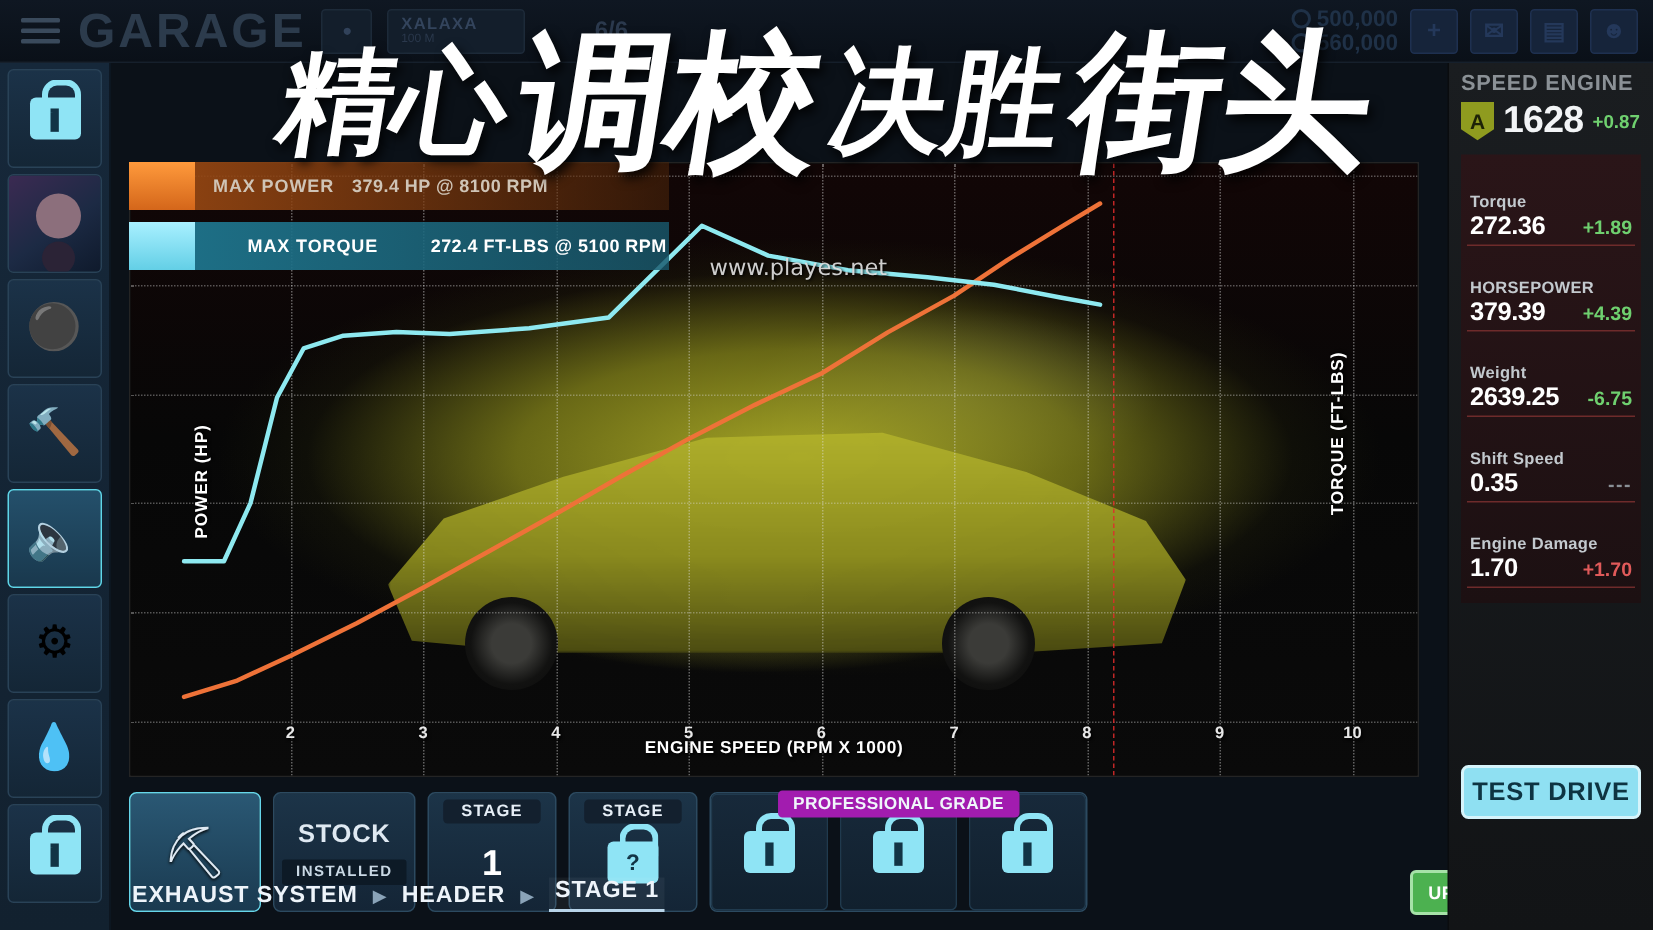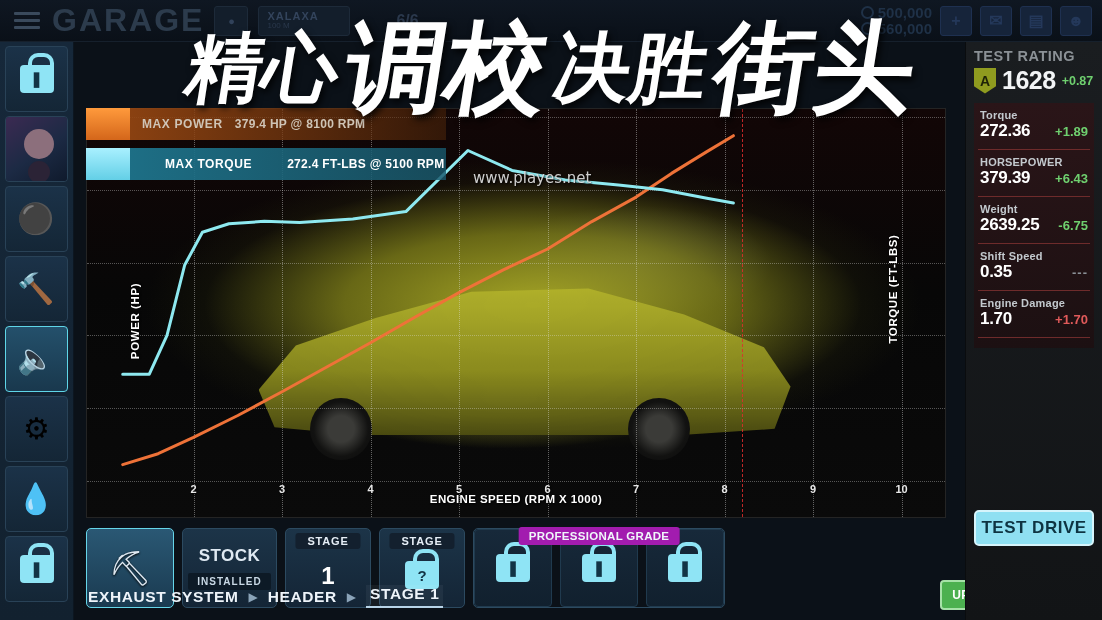--- a/index.html
+++ b/index.html
@@ -204,21 +204,21 @@
   .sr-row { display:flex; align-items:center; gap:6px; margin-top:2px; }
   .sr-badge {
     width:22px;height:26px; background:#8f9b1f; color:#1d2207;
     font-size:14px;font-weight:bold; display:flex;align-items:center;justify-content:center;
     clip-path: polygon(0 0,100% 0,100% 72%,50% 100%,0 72%);
   }
   .sr-val { color:#f2f4f6; font-size:25px; font-weight:bold; letter-spacing:-.5px; }
   .sr-delta { color:#6fd06f; font-size:12.5px; font-weight:bold; }
   .stats { margin-top:8px; background:linear-gradient(180deg,#2a1518 0%,#1c1012 100%);
            padding:4px 4px 6px; }
-  .stat { padding:2px 2px 8px; border-bottom:1px solid #6e2b2b; margin-bottom:4px; }
+  .stat { padding:2px 2px 2px; border-bottom:1px solid #6e2b2b; margin-bottom:4px;margin-top:20px; }
   .stat-name { color:#c3c9ce; font-size:11px; font-weight:bold; letter-spacing:.2px; }
   .stat-line { display:flex; align-items:baseline; justify-content:space-between;gap:8px; }
   .stat-val { color:#fff; font-size:17px; font-weight:bold; letter-spacing:-.3px; }
   .stat-delta { font-size:13px; font-weight:bold; }
   .d-pos { color:#6fd06f; } .d-none { color:#8a9096; letter-spacing:1px; }
   .d-red { color:#e05a5a; }
   .testdrive {
     position:absolute; left:8px; right:8px; bottom:74px; height:36px;
     background:#8fe0f2; border:2px solid #d6f4fb; border-radius:5px;
     display:flex;align-items:center;justify-content:center;
@@ -414,40 +414,40 @@
     <div class="breadcrumb">
       <div class="crumb">EXHAUST SYSTEM</div>
       <div class="crumb-arrow">▶</div>
       <div class="crumb">HEADER</div>
       <div class="crumb-arrow">▶</div>
       <div class="crumb active">STAGE 1</div>
     </div>
   </div>
 
   <div class="rpanel">
-    <div class="sr-title">TEST RATING</div>
+    <div class="sr-title">SPEED ENGINE</div>
     <div class="sr-row">
       <div class="sr-badge">A</div>
       <div class="sr-val">1628</div>
       <div class="sr-delta">+0.87</div>
     </div>
 
     <div class="stats" id="stats-list">
         <div class="stat">
           <div class="stat-name">Torque</div>
           <div class="stat-line">
             <div class="stat-val">272.36</div>
             <div class="stat-delta d-pos">+1.89</div>
           </div>
         </div>
         <div class="stat">
           <div class="stat-name">HORSEPOWER</div>
           <div class="stat-line">
             <div class="stat-val">379.39</div>
-            <div class="stat-delta d-pos">+6.43</div>
+            <div class="stat-delta d-pos">+4.39</div>
           </div>
         </div>
         <div class="stat">
           <div class="stat-name">Weight</div>
           <div class="stat-line">
             <div class="stat-val">2639.25</div>
             <div class="stat-delta d-pos">-6.75</div>
           </div>
         </div>
         <div class="stat">

